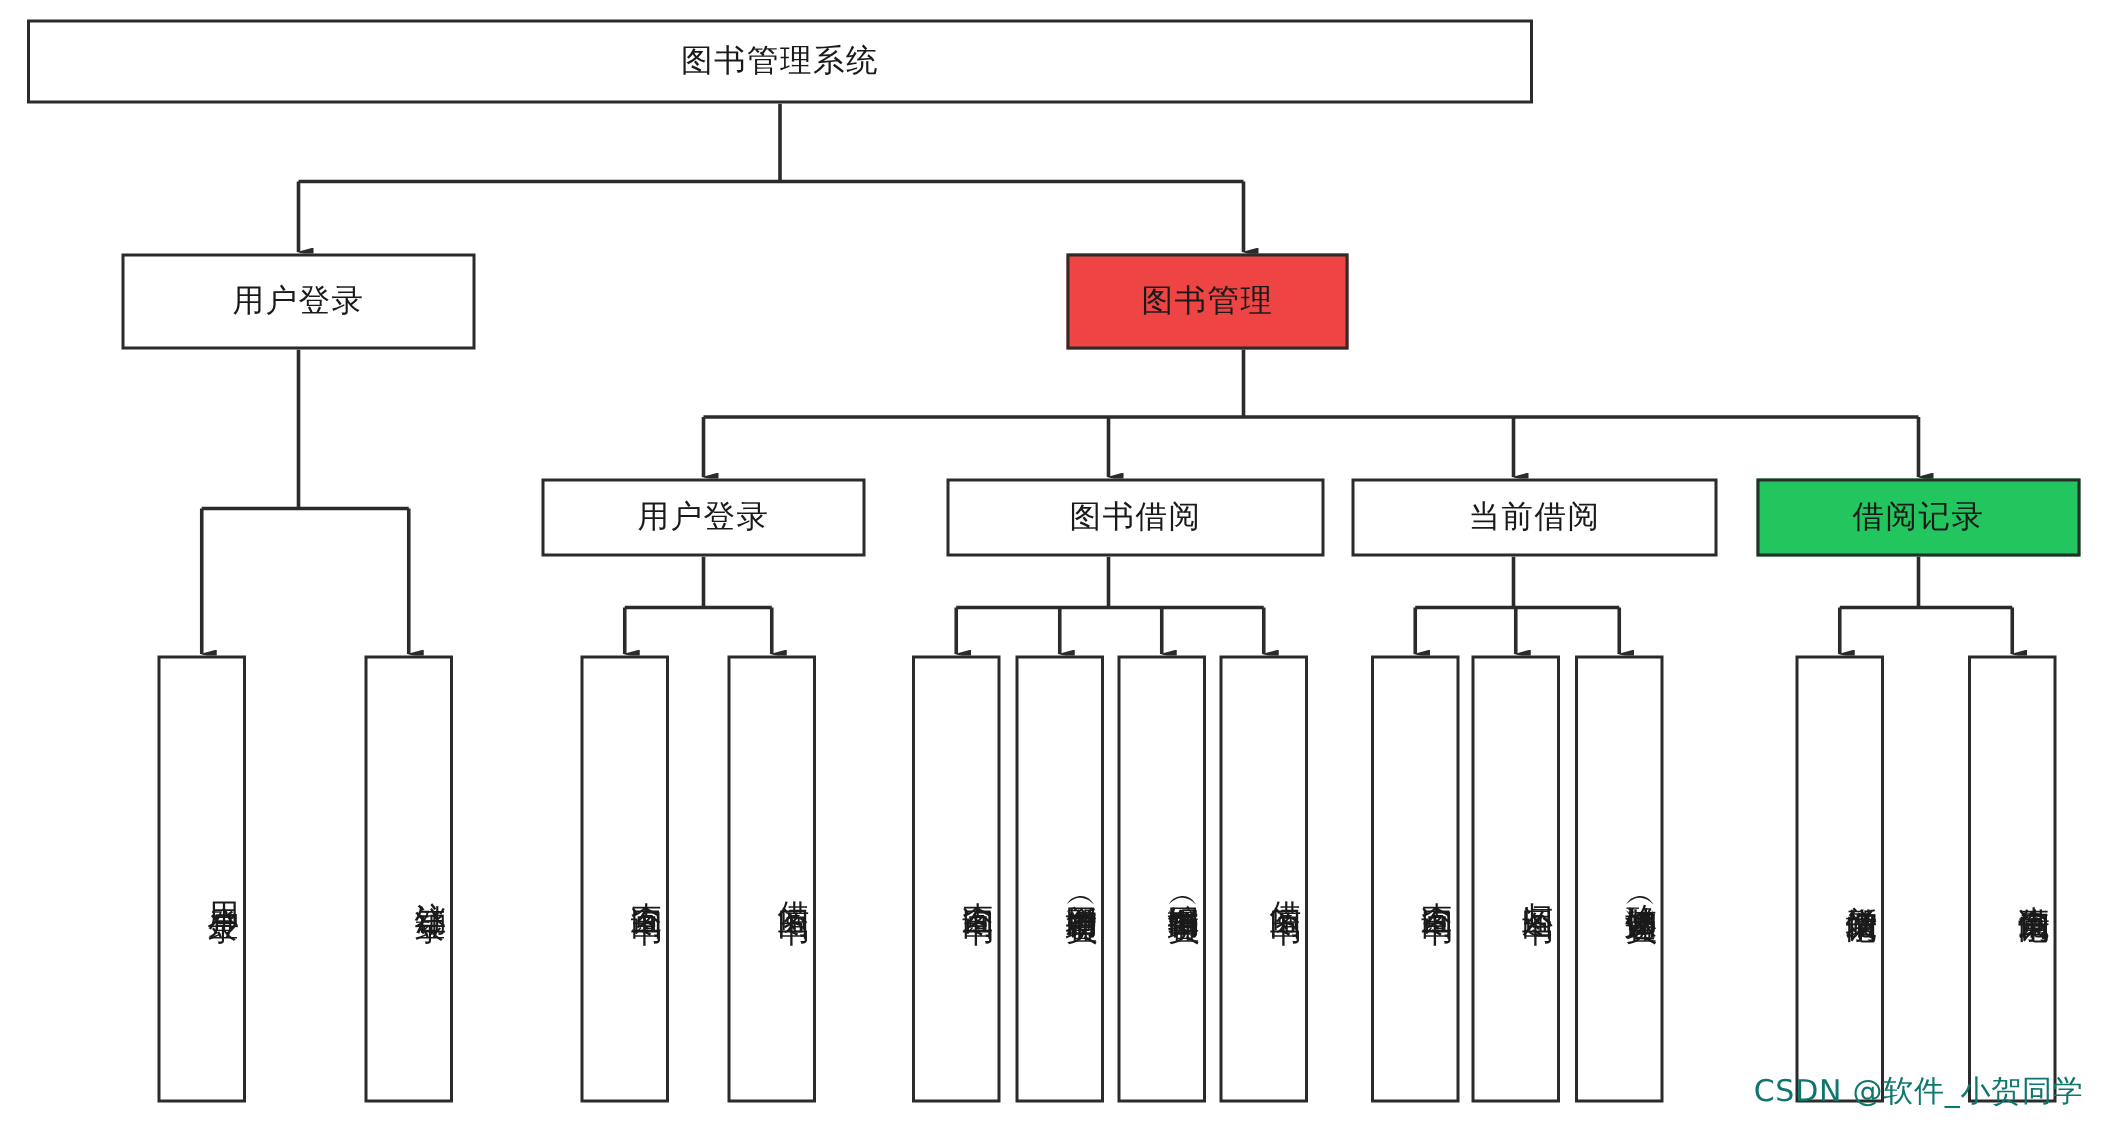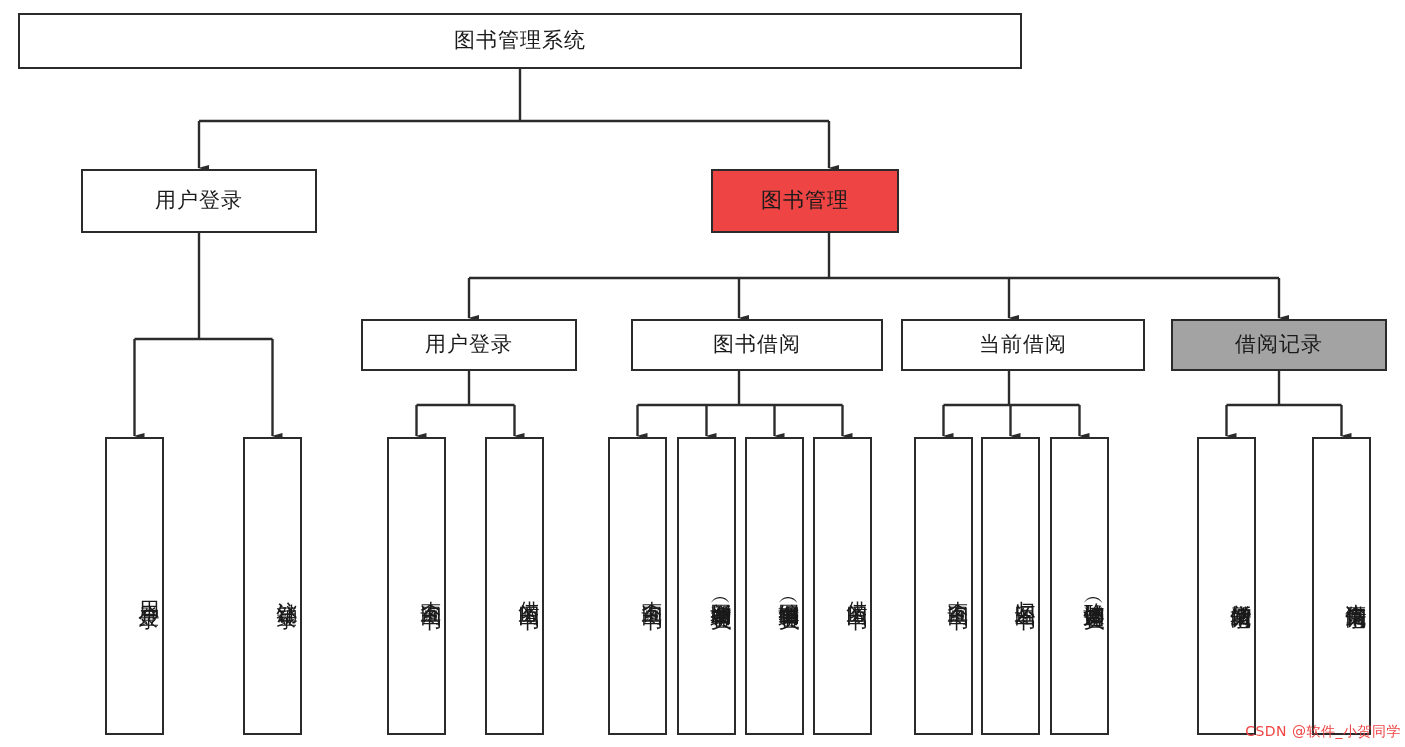--- a/index.html
+++ b/index.html
@@ -49,24 +49,24 @@
     line-height: 1.25;
     padding-top: 8px;
     align-items: flex-start;
     justify-content: center;
   }
   .node.vert.tall-text {
     letter-spacing: 1px;
   }
   #watermark {
     position: absolute;
-    right: 4px;
+    right: 16px;
     bottom: 6px;
-    font-size: 14px;
-    color: #ef4444;
+    font-size: 20px;
+    color: #0f766e;
     letter-spacing: 0.5px;
     white-space: nowrap;
     user-select: none;
   }
 </style>
 </head>
 <body>
 
 <div id="canvas">
   <svg id="edges" viewBox="0 0 1405 747">
@@ -123,21 +123,21 @@
       </div>
       <div class="node horiz" style="left: 361px; top: 319px; width: 216px; height: 52px; border-color: rgb(43, 43, 43); background: rgb(255, 255, 255); color: rgb(26, 26, 26);">
         <span>用户登录</span>
       </div>
       <div class="node horiz" style="left: 631px; top: 319px; width: 252px; height: 52px; border-color: rgb(43, 43, 43); background: rgb(255, 255, 255); color: rgb(26, 26, 26);">
         <span>图书借阅</span>
       </div>
       <div class="node horiz" style="left: 901px; top: 319px; width: 244px; height: 52px; border-color: rgb(43, 43, 43); background: rgb(255, 255, 255); color: rgb(26, 26, 26);">
         <span>当前借阅</span>
       </div>
-      <div class="node horiz" style="left: 1171px; top: 319px; width: 216px; height: 52px; border-color: rgb(43, 43, 43); background: #a3a3a3; color: rgb(26, 26, 26);">
+      <div class="node horiz" style="left: 1171px; top: 319px; width: 216px; height: 52px; border-color: rgb(43, 43, 43); background: #22c55e; color: rgb(26, 26, 26);">
         <span>借阅记录</span>
       </div>
       <div class="node vert" style="left: 105px; top: 437px; width: 59px; height: 298px; border-color: rgb(43, 43, 43); background: rgb(255, 255, 255); color: rgb(26, 26, 26);">
         <span>用户登录</span>
       </div>
       <div class="node vert" style="left: 243px; top: 437px; width: 59px; height: 298px; border-color: rgb(43, 43, 43); background: rgb(255, 255, 255); color: rgb(26, 26, 26);">
         <span>注销登录</span>
       </div>
       <div class="node vert" style="left: 387px; top: 437px; width: 59px; height: 298px; border-color: rgb(43, 43, 43); background: rgb(255, 255, 255); color: rgb(26, 26, 26);">
         <span>查询图书</span>

